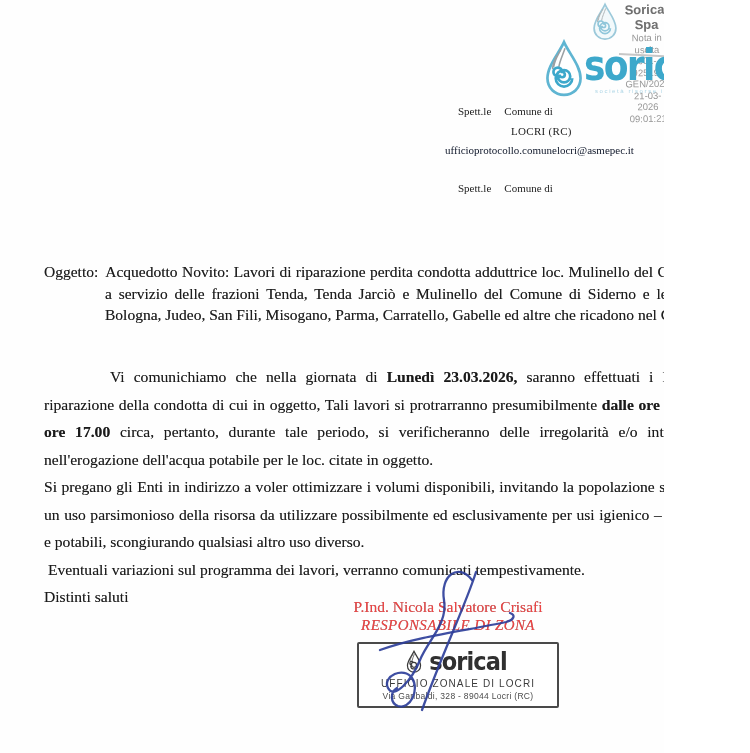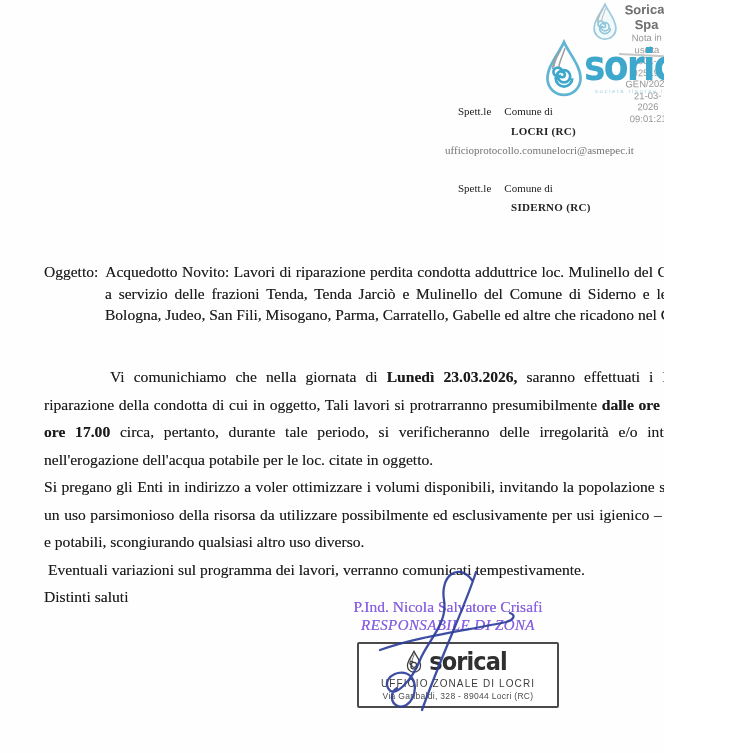--- a/index.html
+++ b/index.html
@@ -22,40 +22,40 @@
     font-size:42px; line-height:42px; letter-spacing:-2px; transform:scaleX(.86);
     transform-origin:left top; margin-left:-3px; margin-top:6px; }
   .tagline { position:absolute; left:595px; top:88px; width:125px; font-family:"Liberation Sans", sans-serif;
     font-size:6px; letter-spacing:1.6px; color:#aed6e6; white-space:nowrap; overflow:hidden; }
 
   
   .recipients { position:absolute; left:445px; top:102px; font-size:11px; line-height:19.5px; color:#232323; }
   .recipient + .recipient { margin-top:18px; }
   .r-line1 { padding-left:13px; }
   .r-salutation { margin-right:13px; }
-  .r-city { padding-left:66px; font-weight:bold; letter-spacing:.3px; }
-  .r-email { color:#737373; }
+  .r-city { padding-left:66px; font-weight:normal; letter-spacing:.3px; }
+  .r-email { color:#0f172a; }
 
   
   .subject { position:absolute; left:44px; top:261px; width:674px; font-size:15.5px;
     line-height:21.5px; text-align:justify; color:#1d1d1d; padding-left:61px; text-indent:-61px;
     text-shadow:0 0 .4px rgba(0,0,0,.5); }
   .subject-label { margin-right:7px;margin-top:24px; }
 
   
   .letter-body { position:absolute; left:44px; top:363px; width:676px; font-size:15.6px;
     line-height:27.5px; text-align:justify; color:#1b1b1b; text-shadow:0 0 .4px rgba(0,0,0,.45); }
   .letter-body p { margin:0; }
   .p1 { text-indent:66px; }
   .p3 { text-indent:4px; }
   .b { font-weight:bold; }
   .closing { text-align:left; }
 
   
-  .sign-block { position:absolute; left:328px; top:598px; width:240px; text-align:center; color:#8b5cf6;
+  .sign-block { position:absolute; left:328px; top:598px; width:240px; text-align:center; color:#ef4444;
     text-shadow:0 0 .4px rgba(0,0,0,.45); }
   .sig-name { font-size:15.5px; line-height:18px; }
   .sig-role { font-size:15px; font-style:italic; letter-spacing:.4px; line-height:18px; }
 
   
   .office-stamp { position:absolute; left:357px; top:642px; width:190px; padding:3px 4px 5px;
     border:2px solid #4a4a4a; border-radius:2px; text-align:center; color:#3a3a3a; background:rgba(255,255,255,.6); }
   .os-logo-row { display:flex; align-items:center; justify-content:center; gap:2px; height:30px; }
   .os-wordmark { font-family:"DejaVu Sans", sans-serif; font-weight:bold; font-size:25px;
     color:#303030; letter-spacing:-1px; transform:scaleX(.9); transform-origin:center; line-height:26px; }
@@ -105,21 +105,20 @@
   <div class="tagline">società risorse idriche calabresi</div>
 
   <div class="recipients">
     <div class="recipient">
       <div class="r-line1"><span class="r-salutation">Spett.le</span><span>Comune di</span></div>
       <div class="r-city">LOCRI (RC)</div>
       <div class="r-email">ufficioprotocollo.comunelocri@asmepec.it</div>
     </div>
     <div class="recipient">
       <div class="r-line1"><span class="r-salutation">Spett.le</span><span>Comune di</span></div>
-      <div class="r-city">SIDERNO (RC)</div>
     </div>
   </div>
 
   <div class="subject"><span class="subject-label">Oggetto:</span><span>Acquedotto Novito: Lavori di riparazione perdita condotta adduttrice loc. Mulinello del Comune di Siderno a servizio delle frazioni Tenda, Tenda Jarciò e Mulinello del Comune di Siderno e le frazioni Baldarì, Bologna, Judeo, San Fili, Misogano, Parma, Carratello, Gabelle ed altre che ricadono nel Comune di Locri.</span></div>
 
   <div class="letter-body">
     <p class="p1"><span>Vi comunichiamo che nella giornata di </span><span class="b">Lunedì 23.03.2026,</span><span> saranno effettuati i lavori di riparazione della condotta di cui in oggetto, Tali lavori si protrarranno presumibilmente </span><span class="b">dalle ore 9.00 alle ore 17.00</span><span> circa, pertanto, durante tale periodo, si verificheranno delle irregolarità e/o interruzioni nell'erogazione dell'acqua potabile per le loc. citate in oggetto.</span></p>
     <p class="p2">Si pregano gli Enti in indirizzo a voler ottimizzare i volumi disponibili, invitando la popolazione servita ad un uso parsimonioso della risorsa da utilizzare possibilmente ed esclusivamente per usi igienico – sanitario e potabili, scongiurando qualsiasi altro uso diverso.</p>
     <p class="p3">Eventuali variazioni sul programma dei lavori, verranno comunicati tempestivamente.</p>
     <p class="closing">Distinti saluti</p>

